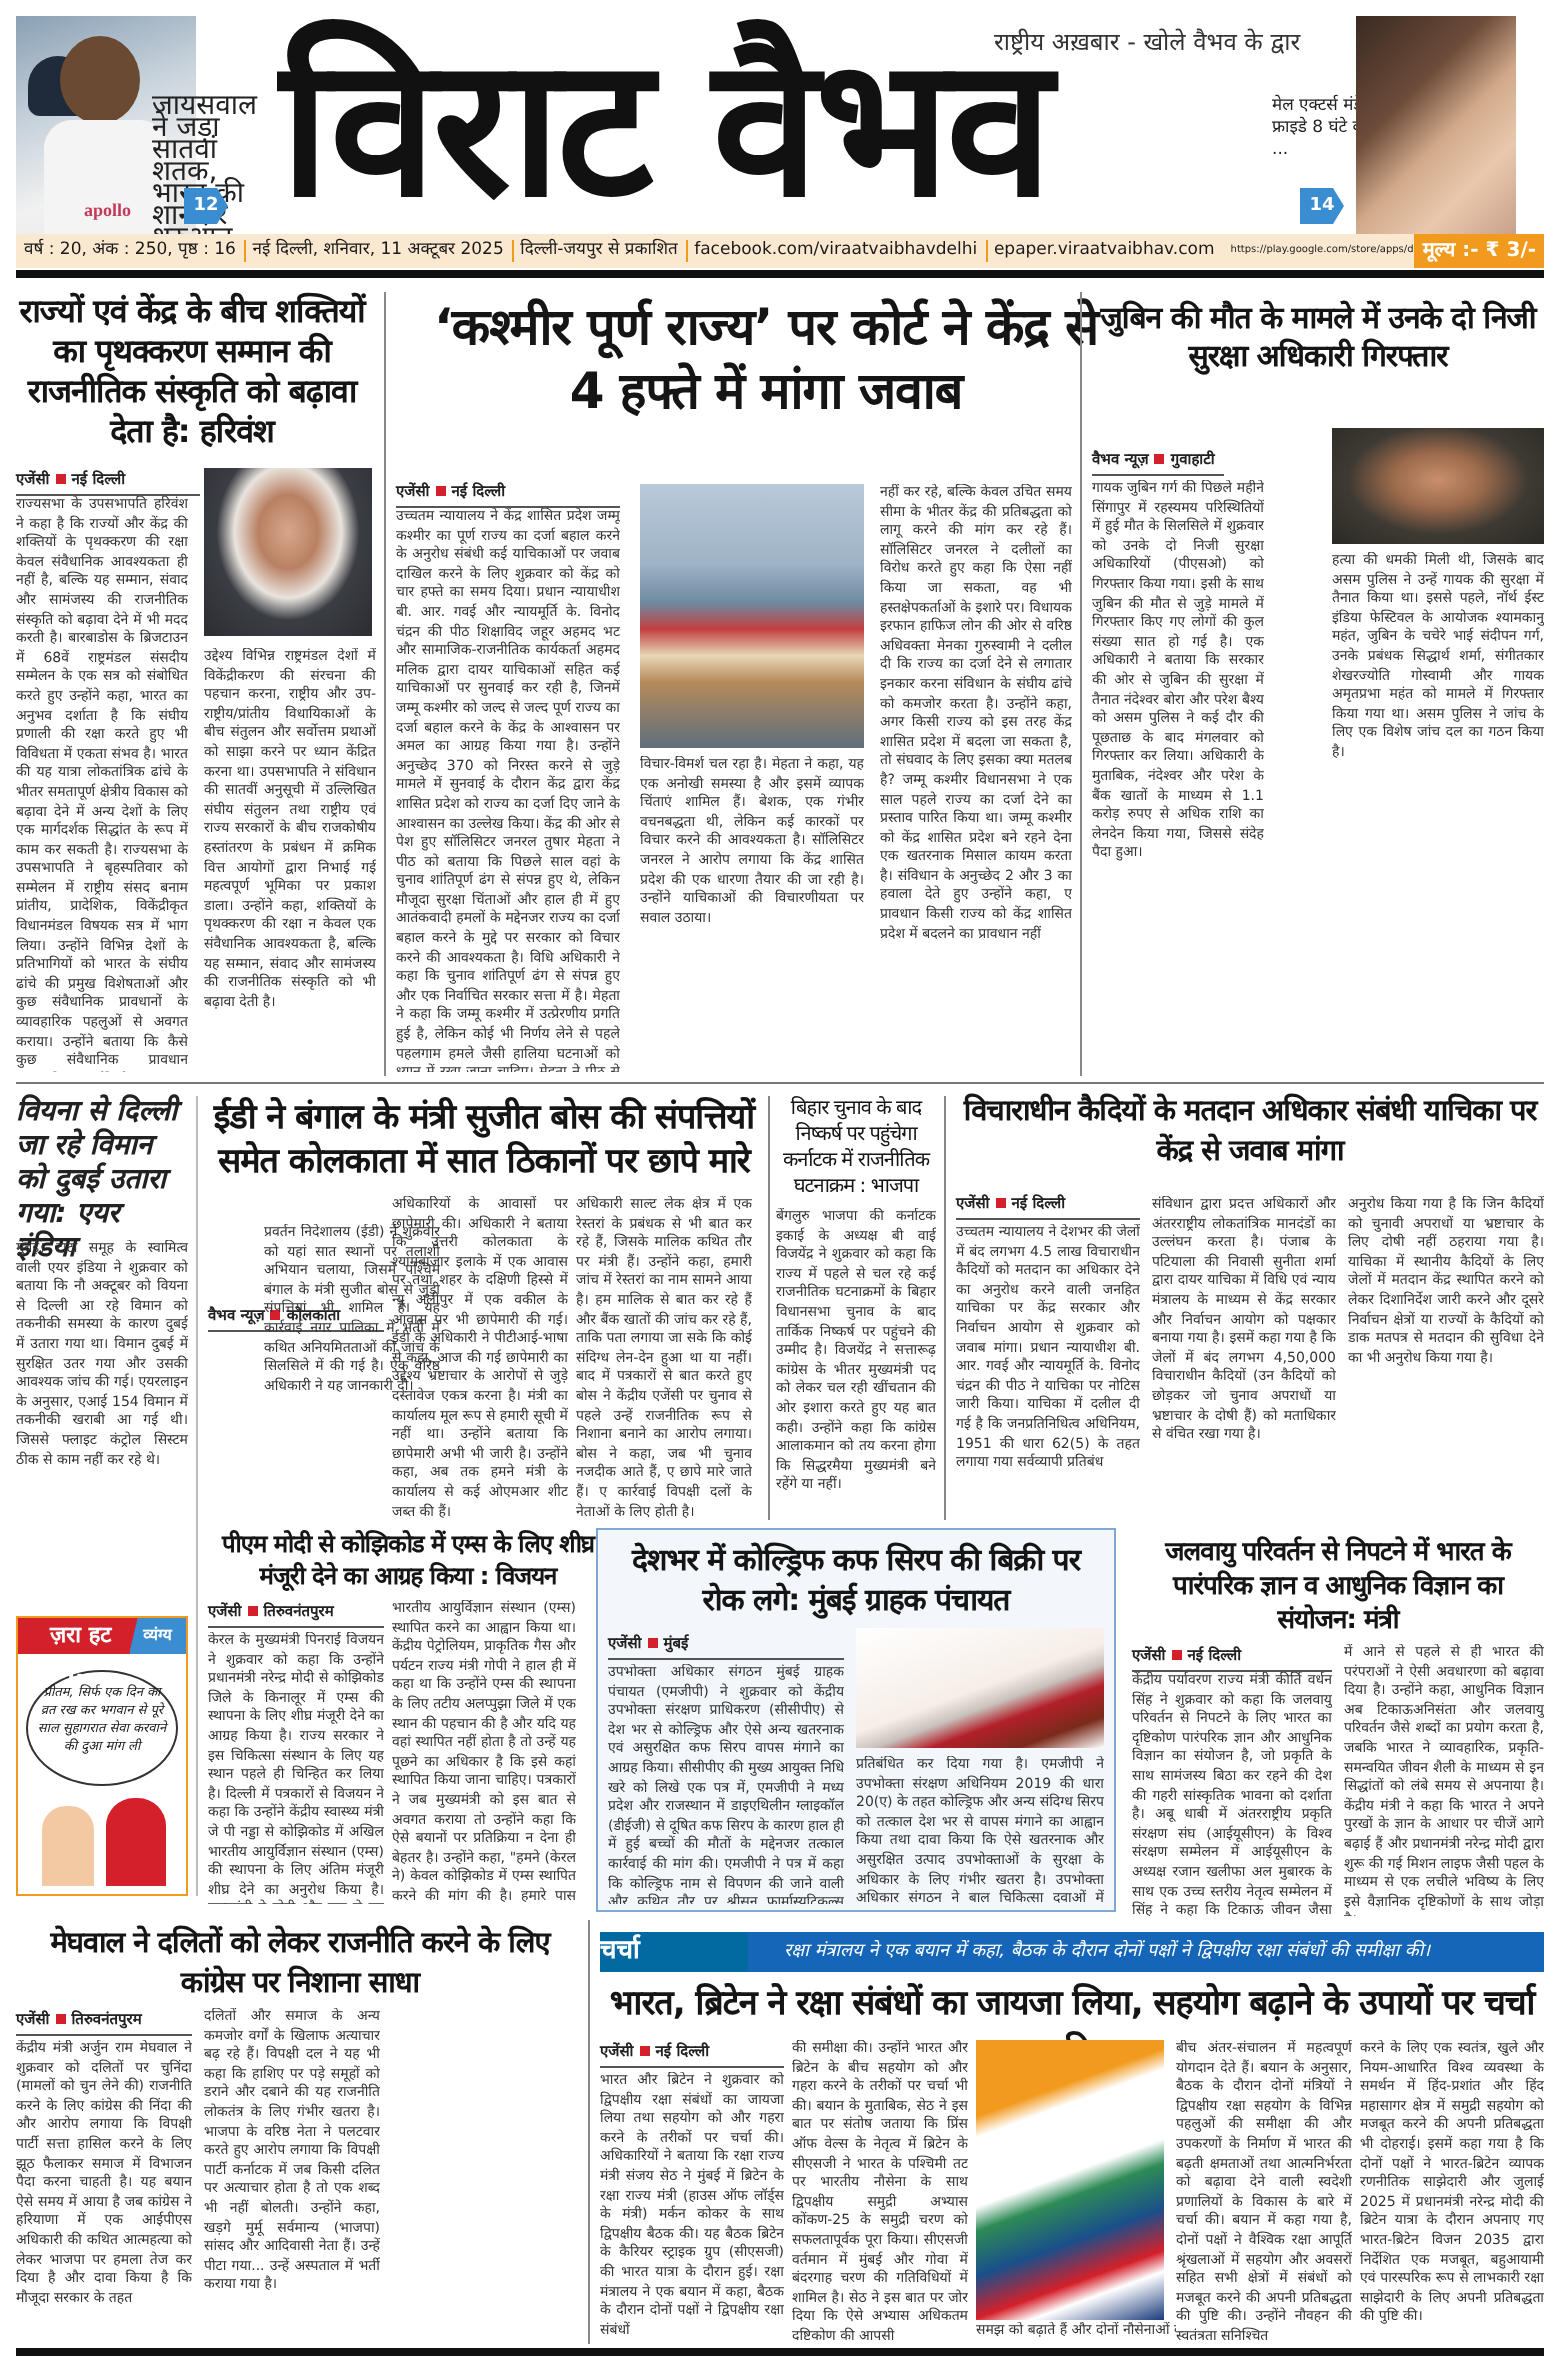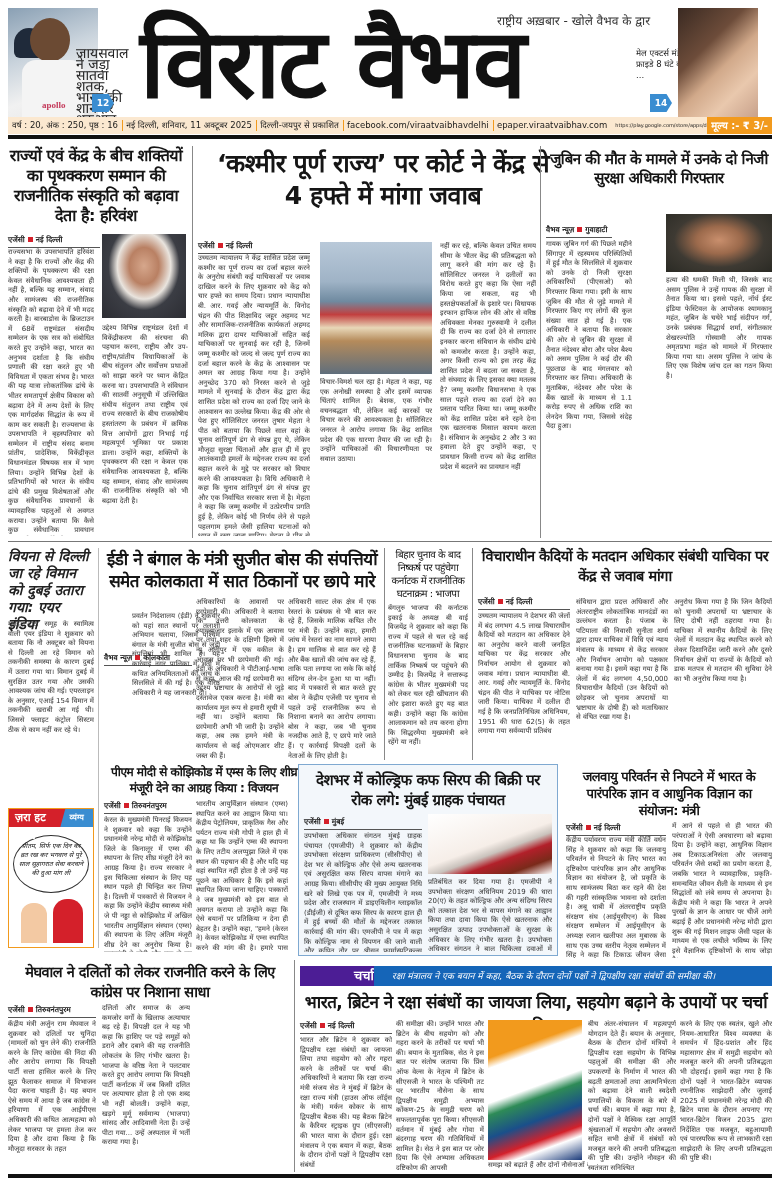--- a/index.html
+++ b/index.html
@@ -29,25 +29,25 @@
   .vrule { width: 1px; background: #888; }
   .hrule { height: 1px; background: #777; }
   .img { overflow: hidden; }
   .kashmir-img { background: linear-gradient(180deg,#b9c9d9 0%,#9fb3c6 30%,#6f8aa0 45%,#c23f3f 55%,#e8d7b8 65%,#b58b5b 75%,#5f6e7c 100%); }
   .zubin-img { background: radial-gradient(ellipse at 50% 45%,#c98f6d 0%,#9c6a4c 30%,#3e3a33 60%,#2a2a24 100%); }
   .harivansh-img { background: radial-gradient(ellipse at 50% 38%,#d6a78c 0%,#b98063 25%,#e9e4de 45%,#3b3d44 60%,#2c2d33 100%); }
   .syrup-img { background: linear-gradient(160deg,#fff 0%,#f6eee8 50%,#c9c2bc 60%,#b2202a 70%,#7a2a1a 85%,#fff 100%); }
   .flag-img { background: linear-gradient(160deg,#f29a1d 0%,#f29a1d 22%,#fff 28%,#fff 48%,#2e8b57 55%,#1a4f8a 68%,#d4202a 80%,#fff 86%,#1a3a7a 100%); }
   .box-blue { border: 1.5px solid #7fa9d1; background: #f3f7fb; }
   .cartoon { border: 1.5px solid #f29a1d; background: #fff; }
-  .cartoon-head { height: 18px; background: #d4202a; color: #fff; font-size: 11px; font-weight: bold; line-height: 18px; padding-left: 6px; display:flex; }
+  .cartoon-head { height: 18px; background: #d4202a; color: #fff; font-size: 11px; font-weight: bold; line-height: 18px; padding-left: 16px; display:flex; }
   .cartoon-head .tag { margin-left:auto; background:#3a8dd1; width:40px; text-align:center; font-size:8px; clip-path: polygon(15% 0,100% 0,100% 100%,0 100%); }
   .bubble { border: 1px solid #333; border-radius: 50%; font-size: 7.5px; line-height: 11px; text-align: center; font-style: italic; }
   .charcha { left: 300px; top: 966px; width: 472px; height: 20px; display:flex; }
-  .charcha .lbl { width: 74px; background: #4c1d95; color: #fff; font-size: 13px; font-weight: bold; text-align: right; line-height: 20px; }
+  .charcha .lbl { width: 74px; background: #0369a1; color: #fff; font-size: 13px; font-weight: bold; text-align: left; line-height: 20px; }
   .charcha .txt { flex:1; background: #1565b8; color: #fff; font-size: 9px; line-height: 20px; padding-left: 18px; white-space: nowrap; overflow: hidden; font-style: italic; }
   .foot-rule { left: 8px; top: 1174px; width: 764px; height: 4px; background: #111; }
   .italic-hl { font-style: italic; font-weight: bold; font-size: 14px; line-height: 17px; color:#222; }
 </style>
 </head>
 <body>
 
 <div class="abs photo-left">
   <div class="helmet"></div>
   <div class="head"></div>

